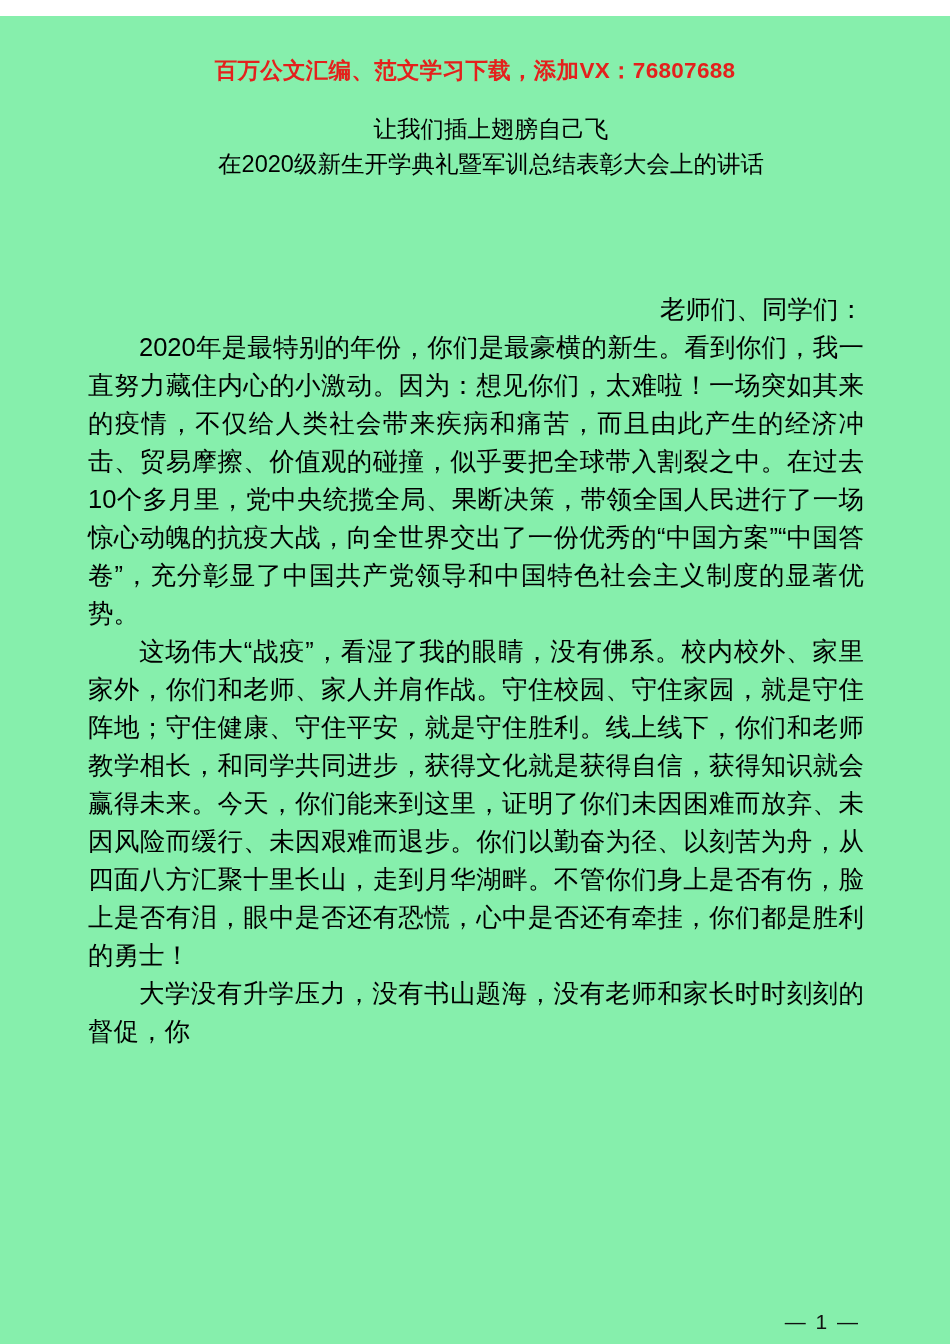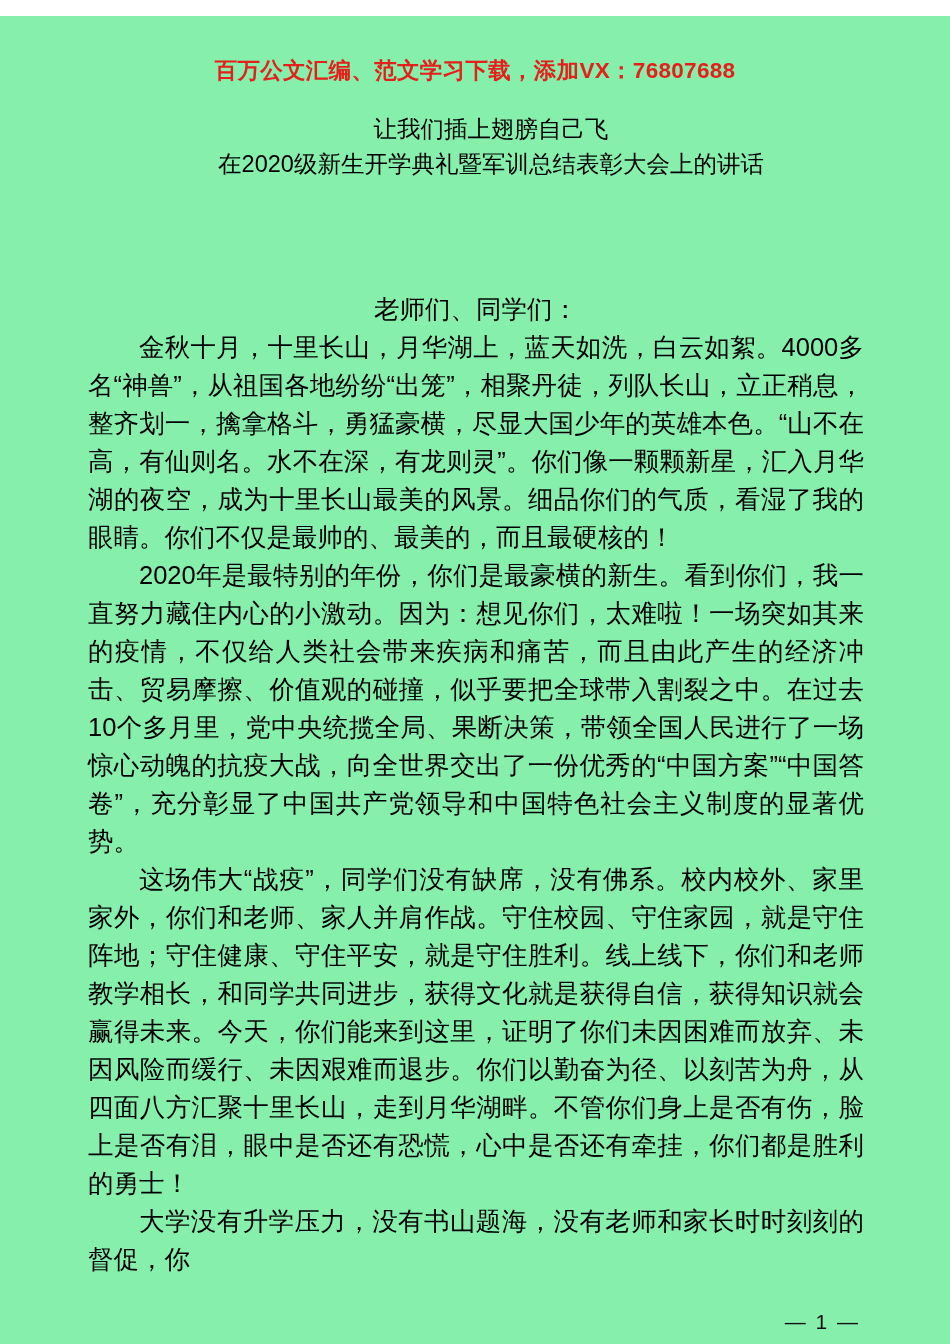--- a/index.html
+++ b/index.html
@@ -59,21 +59,21 @@
   .body-area {
     position: absolute;
     top: 274px;
     left: 88px;
     width: 776px;
   }
   .salutation {
     font-size: 25.5px;
     line-height: 38px;
     margin: 0 0 0 0;
-    text-align: center;
+    text-align: right;
     white-space: nowrap;
   }
   p.para {
     font-size: 25.5px;
     line-height: 38px;
     margin: 0;
     text-align: justify;
     text-align-last: left;
     text-justify: inter-ideograph;
     text-indent: 2em;
@@ -101,21 +101,20 @@
 
   <div class="promo-banner" style="color: rgb(228, 32, 28);">百万公文汇编、范文学习下载，添加VX：76807688</div>
 
   <div class="title-block">
     <div class="title-line">让我们插上翅膀自己飞</div>
     <div class="title-line">在2020级新生开学典礼暨军训总结表彰大会上的讲话</div>
   </div>
 
   <div class="body-area">
     <div class="salutation">老师们、同学们：</div>
-    <p class="para">金秋十月，十里长山，月华湖上，蓝天如洗，白云如絮。4000多名“神兽”，从祖国各地纷纷“出笼”，相聚丹徒，列队长山，立正稍息，整齐划一，擒拿格斗，勇猛豪横，尽显大国少年的英雄本色。“山不在高，有仙则名。水不在深，有龙则灵”。你们像一颗颗新星，汇入月华湖的夜空，成为十里长山最美的风景。细品你们的气质，看湿了我的眼睛。你们不仅是最帅的、最美的，而且最硬核的！</p>
     <p class="para">2020年是最特别的年份，你们是最豪横的新生。看到你们，我一直努力藏住内心的小激动。因为：想见你们，太难啦！一场突如其来的疫情，不仅给人类社会带来疾病和痛苦，而且由此产生的经济冲击、贸易摩擦、价值观的碰撞，似乎要把全球带入割裂之中。在过去10个多月里，党中央统揽全局、果断决策，带领全国人民进行了一场惊心动魄的抗疫大战，向全世界交出了一份优秀的“中国方案”“中国答卷”，充分彰显了中国共产党领导和中国特色社会主义制度的显著优势。</p>
-    <p class="para">这场伟大“战疫”，同学们没有缺席，没有佛系。校内校外、家里家外，你们和老师、家人并肩作战。守住校园、守住家园，就是守住阵地；守住健康、守住平安，就是守住胜利。线上线下，你们和老师教学相长，和同学共同进步，获得文化就是获得自信，获得知识就会赢得未来。今天，你们能来到这里，证明了你们未因困难而放弃、未因风险而缓行、未因艰难而退步。你们以勤奋为径、以刻苦为舟，从四面八方汇聚十里长山，走到月华湖畔。不管你们身上是否有伤，脸上是否有泪，眼中是否还有恐慌，心中是否还有牵挂，你们都是胜利的勇士！</p>
+    <p class="para">这场伟大“战疫”，看湿了我的眼睛，没有佛系。校内校外、家里家外，你们和老师、家人并肩作战。守住校园、守住家园，就是守住阵地；守住健康、守住平安，就是守住胜利。线上线下，你们和老师教学相长，和同学共同进步，获得文化就是获得自信，获得知识就会赢得未来。今天，你们能来到这里，证明了你们未因困难而放弃、未因风险而缓行、未因艰难而退步。你们以勤奋为径、以刻苦为舟，从四面八方汇聚十里长山，走到月华湖畔。不管你们身上是否有伤，脸上是否有泪，眼中是否还有恐慌，心中是否还有牵挂，你们都是胜利的勇士！</p>
     <p class="para">大学没有升学压力，没有书山题海，没有老师和家长时时刻刻的督促，你</p>
   </div>
 
   <div class="page-footer">— 1 —</div>
 
 </div>
 
 </body></html>

